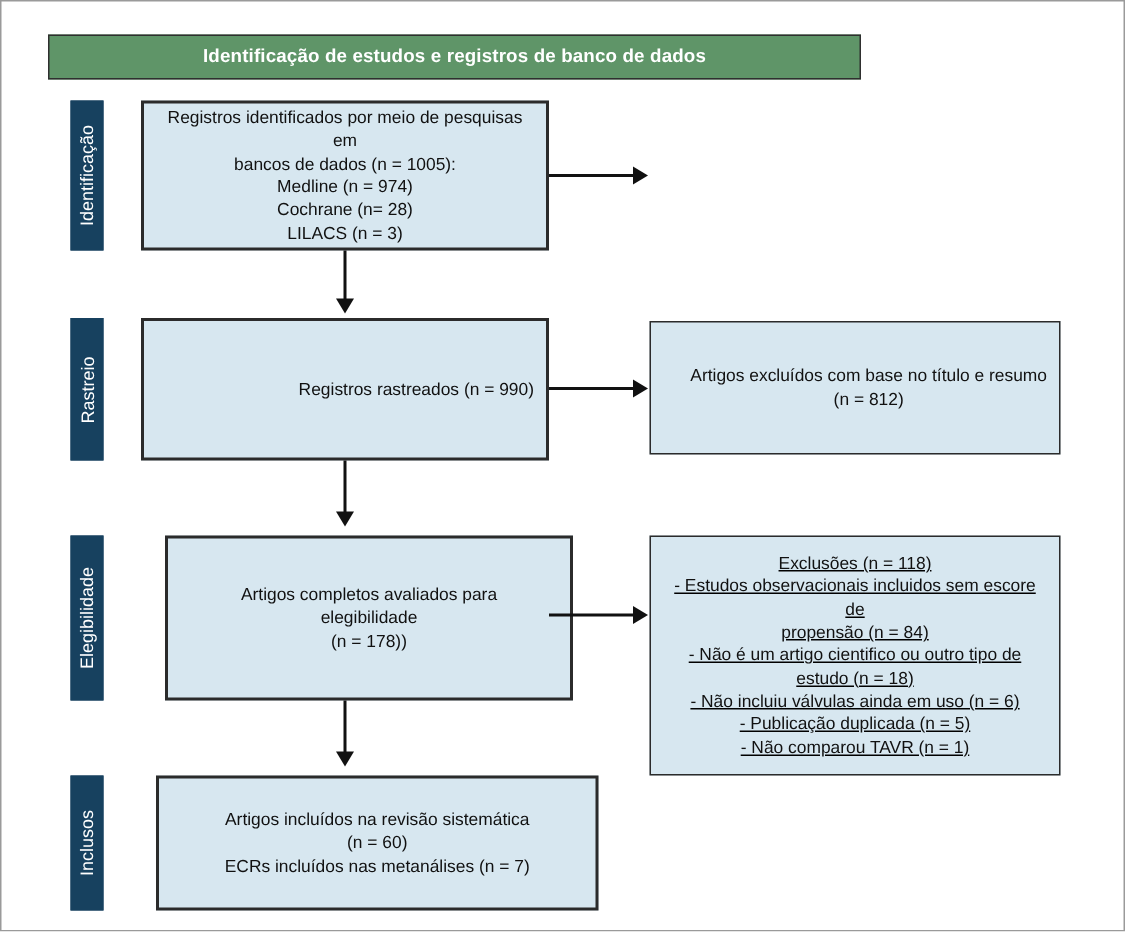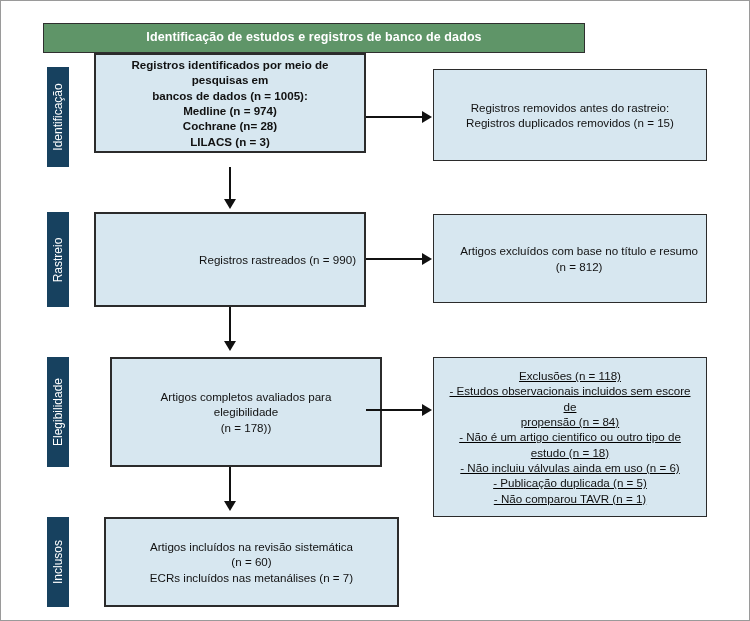--- a/index.html
+++ b/index.html
@@ -18,21 +18,21 @@
     height: 621px;
     background: #ffffff;
     border: 1px solid #9a9a9a;
     box-sizing: border-box;
     overflow: hidden;
   }
 
   
   #header-banner {
     position: absolute;
-    left: 42px;
+    left: 31px;
     top: 22px;
     width: 542px;
     height: 30px;
     background: #5f9568;
     border: 1.5px solid #2f2f2f;
     box-sizing: border-box;
     display: flex;
     align-items: center;
     justify-content: center;
   }
@@ -134,32 +134,28 @@
   </div>
 
   <div class="stage-tab" style="left:46px; top:356px; width:22px; height:110px;">
     <span class="stage-label">Elegibilidade</span>
   </div>
 
   <div class="stage-tab" style="left:46px; top:516px; width:22px; height:90px;">
     <span class="stage-label">Inclusos</span>
   </div>
 
-  <div class="flow-box primary" style="left:93px; top:52px; width:272px; height:100px;font-weight:bold;">
+  <div class="flow-box primary" style="left:93px; top:66px; width:272px; height:100px;">
     <span class="box-text">Registros identificados por meio de pesquisas em
 bancos de dados (n = 1005):
 Medline (n = 974)
 Cochrane (n= 28)
 LILACS (n = 3)</span>
   </div>
 
-  <div class="flow-box secondary" style="left:432px; top:68px; width:274px; height:92px;">
-    <span class="box-text">Registros removidos antes do rastreio:
-Registros duplicados removidos (n = 15)</span>
-  </div>
 
   <div class="conn-h" style="left:365px; top:115px; width:57px;"></div>
   <div class="arrow-right" style="left:421px; top:110px;"></div>
 
   <div class="conn-v" style="left:228px; top:166px; height:34px;"></div>
   <div class="arrow-down" style="left:223px; top:198px;"></div>
 
   <div class="flow-box primary" style="left:93px; top:211px; width:272px; height:95px;justify-content:flex-end;">
     <span class="box-text">Registros rastreados (n = 990)</span>
   </div>

